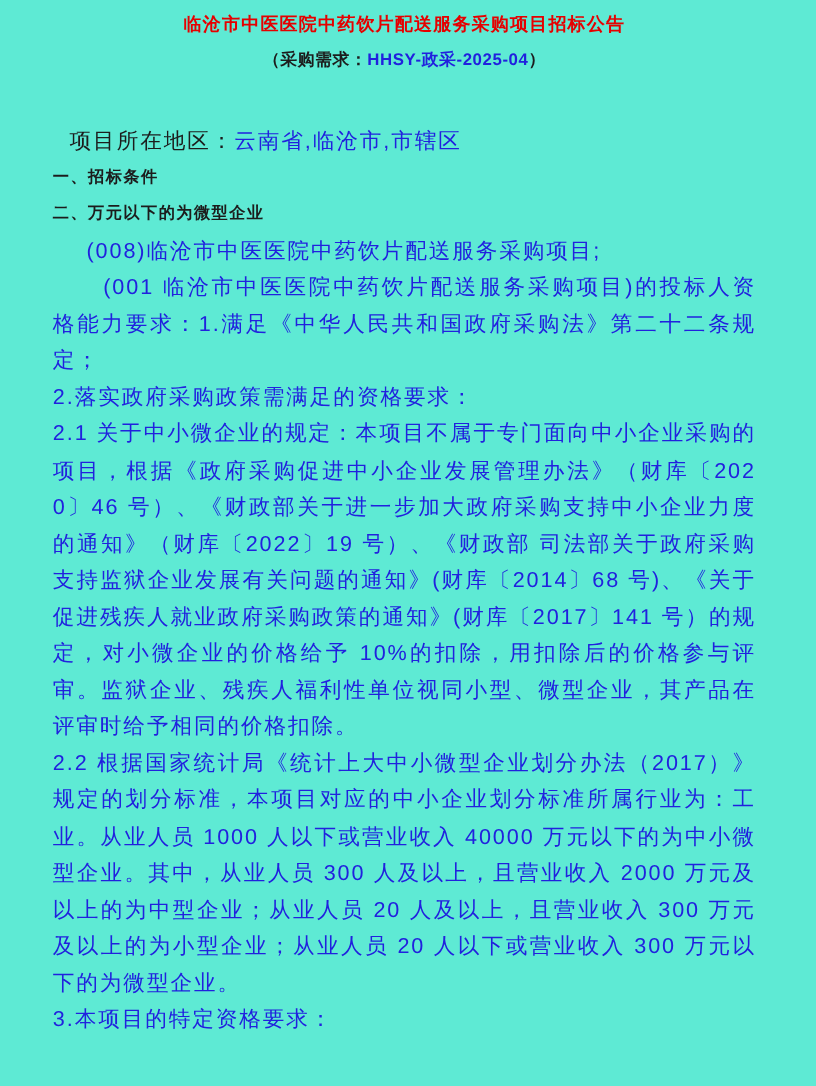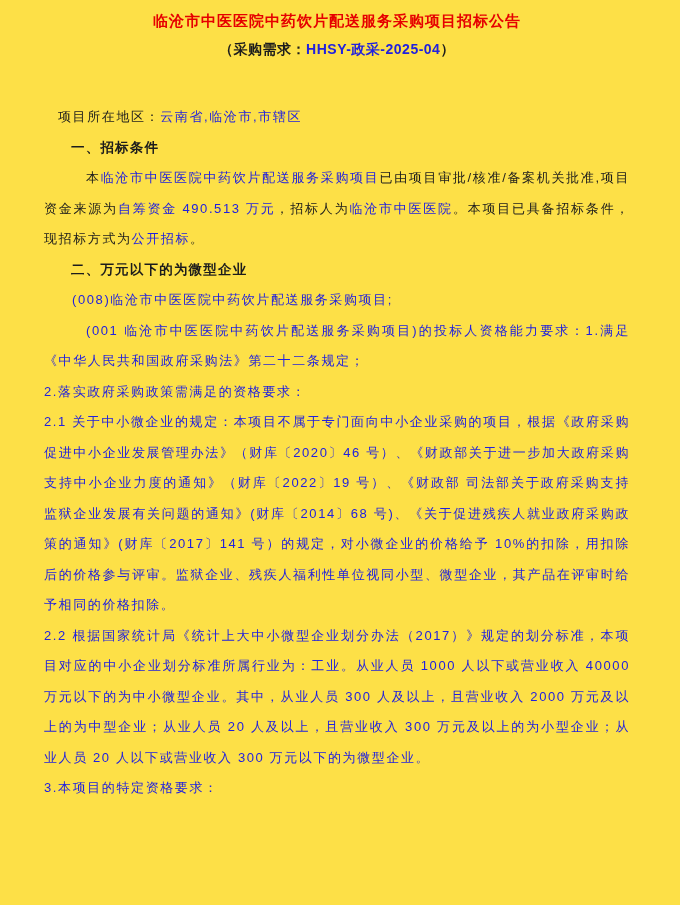--- a/index.html
+++ b/index.html
@@ -32,49 +32,47 @@
     text-align: center;
     font-size: 14px;
     font-weight: bold;
     letter-spacing: 0.5px;
     line-height: 30px;
     margin: 0;
   }
   .doc-spacer { height: 38px; }
   .doc-body p {
     margin: 0;
-    font-size: 13px;
+    font-size: 18px;
     line-height: 30.5px;
     letter-spacing: 1.6px;
     text-align: justify;
     word-break: break-all;
   }
   .doc-body p.heading {
     font-weight: bold;
     font-size: 13.5px;
     letter-spacing: 1.2px;
-    margin-left: 27px;
   }
   .doc-body p.indent    { text-indent: 42px; }
   .doc-body p.indent-sm { text-indent: 28px; }
   .doc-body p.indent-xs { text-indent: 14px; }
   .seg-black { color: var(--ink, #1c1c1c); }
   .seg-blue  { color: var(--blue, #2121de); }
 </style>
 </head>
 <body>
 
-<div class="page" style="background: #fde047;">
+<div class="page" style="background: #5eead4;">
   <p class="doc-title">临沧市中医医院中药饮片配送服务采购项目招标公告</p>
   <p class="doc-subtitle"><span class="seg-black">（采购需求：</span><span class="seg-blue">HHSY-政采-2025-04</span><span class="seg-black">）</span></p>
   <div class="doc-spacer"></div>
   <div class="doc-body">
       <p class="indent-xs"><span class="seg-black">项目所在地区：</span><span class="seg-blue">云南省,临沧市,市辖区</span></p>
       <p class="heading "><span class="seg-black">一、招标条件</span></p>
-      <p class="indent"><span class="seg-black">本</span><span class="seg-blue">临沧市中医医院中药饮片配送服务采购项目</span><span class="seg-black">已由项目审批/核准/备案机关批准,项目资金来源为</span><span class="seg-blue">自筹资金 490.513 万元</span><span class="seg-black">，招标人为</span><span class="seg-blue">临沧市中医医院</span><span class="seg-black">。本项目已具备招标条件，现招标方式为</span><span class="seg-blue">公开招标</span><span class="seg-black">。</span></p>
       <p class="heading "><span class="seg-black">二、万元以下的为微型企业</span></p>
       <p class="indent-sm"><span class="seg-blue">(008)临沧市中医医院中药饮片配送服务采购项目;</span></p>
       <p class="indent"><span class="seg-blue">(001 临沧市中医医院中药饮片配送服务采购项目)的投标人资格能力要求：1.满足《中华人民共和国政府采购法》第二十二条规定；</span></p>
       <p class=""><span class="seg-blue">2.落实政府采购政策需满足的资格要求：</span></p>
       <p class=""><span class="seg-blue">2.1 关于中小微企业的规定：本项目不属于专门面向中小企业采购的项目，根据《政府采购促进中小企业发展管理办法》（财库〔2020〕46 号）、《财政部关于进一步加大政府采购支持中小企业力度的通知》（财库〔2022〕19 号）、《财政部 司法部关于政府采购支持监狱企业发展有关问题的通知》(财库〔2014〕68 号)、《关于促进残疾人就业政府采购政策的通知》(财库〔2017〕141 号）的规定，对小微企业的价格给予 10%的扣除，用扣除后的价格参与评审。监狱企业、残疾人福利性单位视同小型、微型企业，其产品在评审时给予相同的价格扣除。</span></p>
       <p class=""><span class="seg-blue">2.2 根据国家统计局《统计上大中小微型企业划分办法（2017）》规定的划分标准，本项目对应的中小企业划分标准所属行业为：工业。从业人员 1000 人以下或营业收入 40000 万元以下的为中小微型企业。其中，从业人员 300 人及以上，且营业收入 2000 万元及以上的为中型企业；从业人员 20 人及以上，且营业收入 300 万元及以上的为小型企业；从业人员 20 人以下或营业收入 300 万元以下的为微型企业。</span></p>
       <p class=""><span class="seg-blue">3.本项目的特定资格要求：</span></p>
     </div>
 </div>
 

